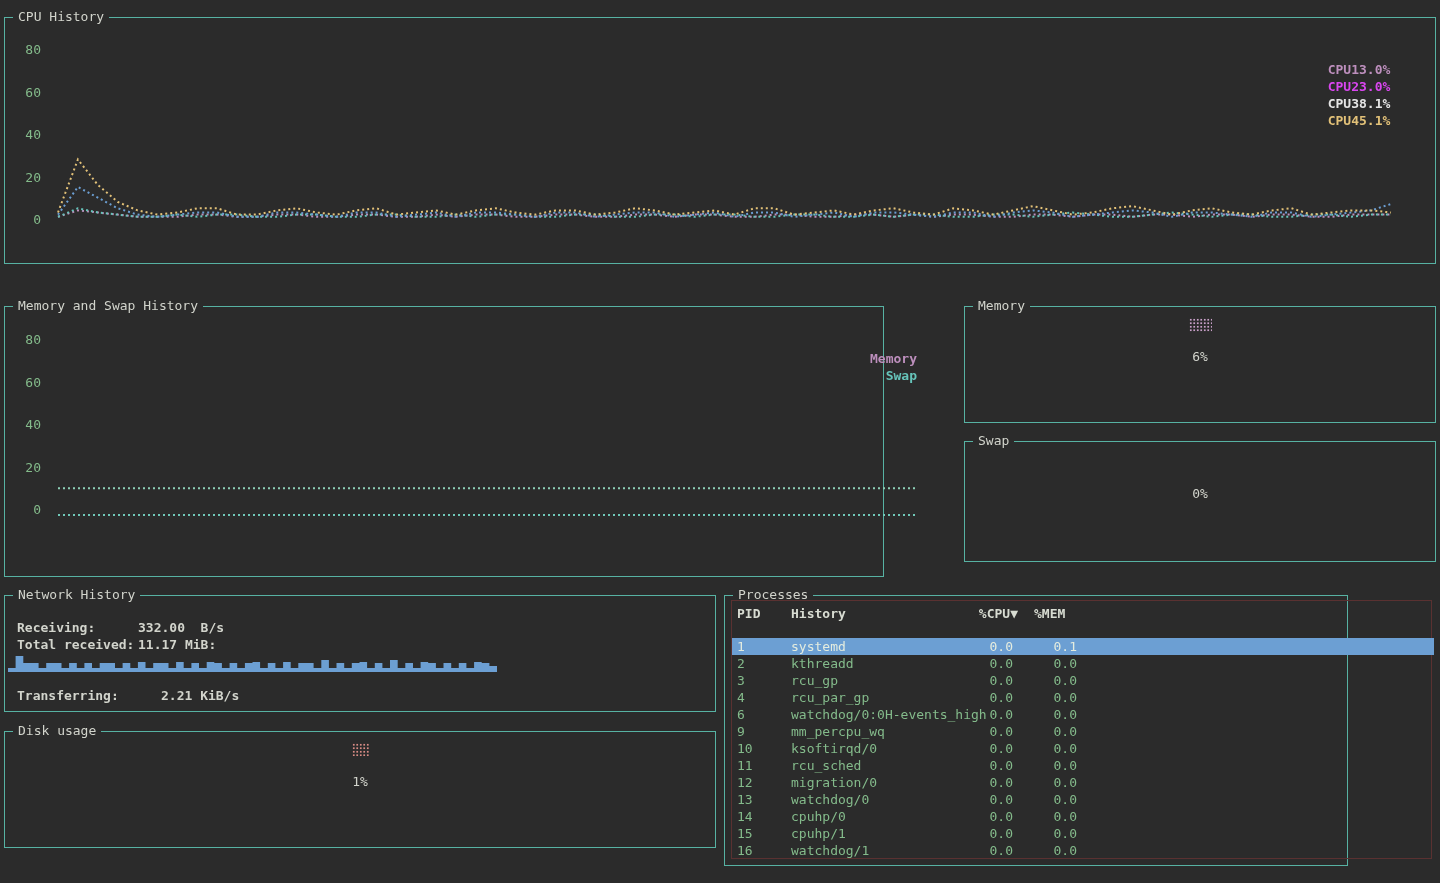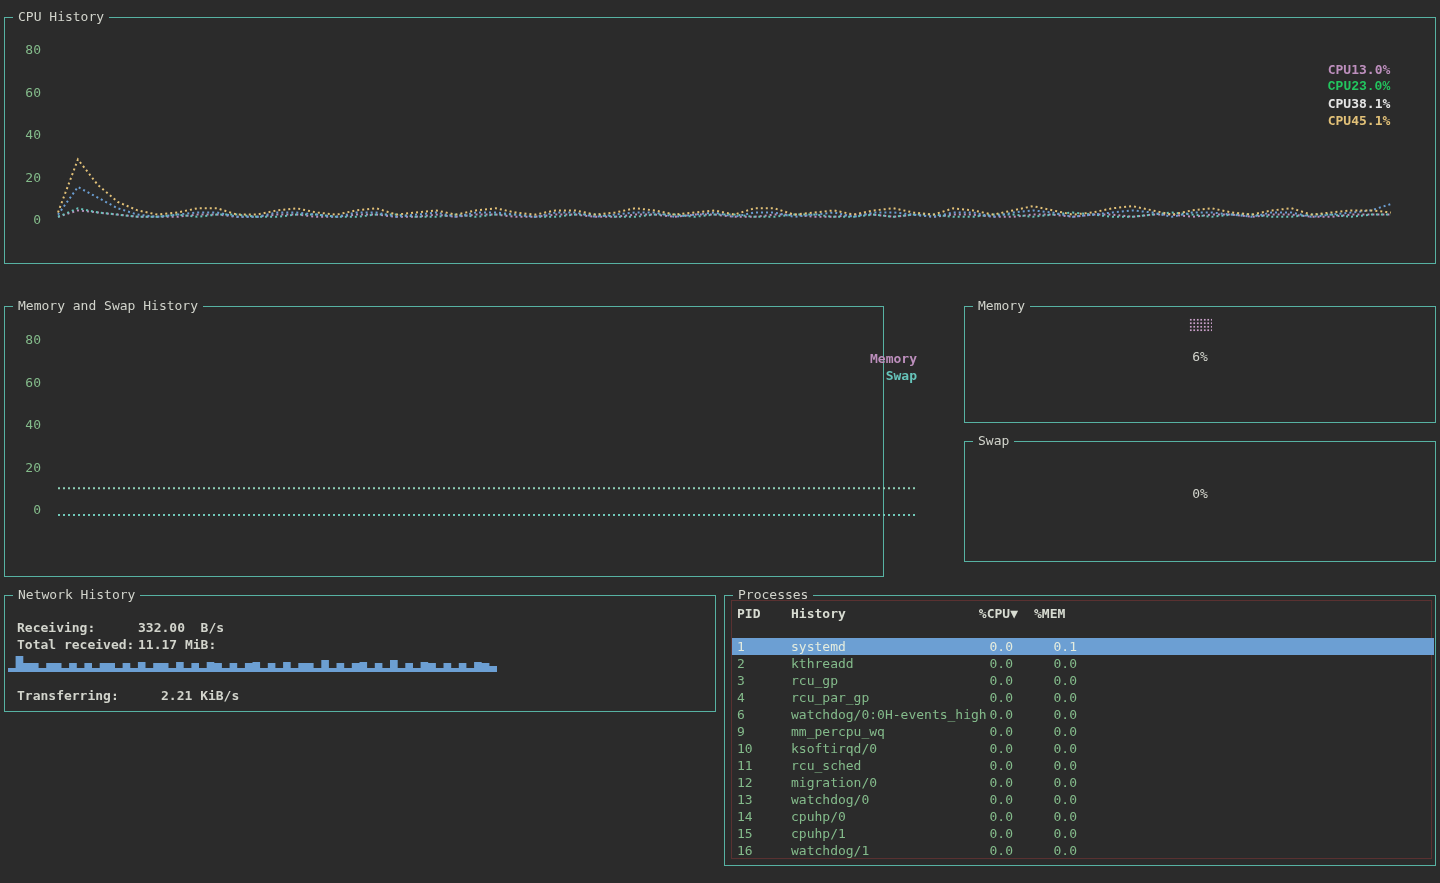--- a/index.html
+++ b/index.html
@@ -7,21 +7,21 @@
           font-family:"DejaVu Sans Mono","Liberation Mono",monospace;font-size:13px;}
   .panel{position:absolute;border:1px solid var(--border);box-sizing:border-box;}
   .panel-title{position:absolute;top:-9px;left:8px;background:var(--bg);padding:0 5px;
                color:var(--fg);font-size:13px;line-height:16px;white-space:pre;}
   .cpu-panel{left:4px;top:17px;width:1432px;height:247px;}
   .memswap-panel{left:4px;top:306px;width:880px;height:271px;}
   .memory-panel{left:964px;top:306px;width:472px;height:117px;}
   .swap-panel{left:964px;top:441px;width:472px;height:121px;}
   .network-panel{left:4px;top:595px;width:712px;height:117px;}
   .disk-panel{left:4px;top:731px;width:712px;height:117px;}
-  .processes-panel{left:724px;top:595px;width:712px;height:271px;}
+  .processes-panel{left:724px;top:595px;width:624px;height:271px;}
   .chart-svg{position:absolute;left:0;top:0;}
   .ytick{position:absolute;left:4px;width:32px;text-align:right;color:var(--green);
          font-size:13px;line-height:16px;}
   .legend{position:absolute;font-weight:bold;}
   .legend-row{display:flex;justify-content:center;width:90px;line-height:17px;}
   .ms-legend{position:absolute;left:772px;top:43px;width:140px;text-align:right;
              font-weight:bold;line-height:17px;}
   .ms-legend div{white-space:pre;}
   .dotgrid{position:absolute;background-image:radial-gradient(circle,var(--dotc) 1px,transparent 1.15px);
            background-size:3.5px 3.5px;}
@@ -63,21 +63,21 @@
         <div class="ytick" style="top: 151.5px;">20</div>
         <div class="ytick" style="top: 109px;">40</div>
         <div class="ytick" style="top: 66.5px;">60</div>
         <div class="ytick" style="top: 24px;">80</div>
       </div>
     <div id="cpu-legend" class="legend" style="left:1309px;top:43px;">
         <div class="legend-row" style="color: rgb(189, 143, 189);">
           <span>CPU1</span>
           <span>3.0%</span>
         </div>
-        <div class="legend-row" style="color: #22c55e; font-family: Liberation Mono, monospace;">
+        <div class="legend-row" style="color: #d946ef;">
           <span>CPU2</span>
           <span>3.0%</span>
         </div>
         <div class="legend-row" style="color: #e5e5e5;">
           <span>CPU3</span>
           <span>8.1%</span>
         </div>
         <div class="legend-row" style="color: rgb(226, 193, 120);">
           <span>CPU4</span>
           <span>5.1%</span>
@@ -121,20 +121,25 @@
     <div class="net-val" style="left:133px;top:24px;">332.00  B/s</div>
     <div class="net-line" style="top:41px;">Total received:</div>
     <div class="net-val" style="left:133px;top:41px;">11.17 MiB:</div>
     <svg id="net-chart" class="chart-svg" width="710" height="115" viewBox="0 0 710 115">
         <path d="M3,76 L3.0,72 L10.6,72 L10.6,60 L18.3,60 L18.3,67 L25.9,67 L25.9,67 L33.6,67 L33.6,72 L41.2,72 L41.2,67 L48.8,67 L48.8,67 L56.5,67 L56.5,72 L64.1,72 L64.1,67 L71.8,67 L71.8,72 L79.4,72 L79.4,67 L87.0,67 L87.0,72 L94.7,72 L94.7,67 L102.3,67 L102.3,67 L110.0,67 L110.0,72 L117.6,72 L117.6,67 L125.3,67 L125.3,72 L132.9,72 L132.9,66 L140.5,66 L140.5,72 L148.2,72 L148.2,67 L155.8,67 L155.8,67 L163.5,67 L163.5,72 L171.1,72 L171.1,66 L178.7,66 L178.7,72 L186.4,72 L186.4,67 L194.0,67 L194.0,72 L201.7,72 L201.7,66 L209.3,66 L209.3,67 L216.9,67 L216.9,72 L224.6,72 L224.6,67 L232.2,67 L232.2,72 L239.9,72 L239.9,67 L247.5,67 L247.5,66 L255.1,66 L255.1,72 L262.8,72 L262.8,67 L270.4,67 L270.4,72 L278.1,72 L278.1,66 L285.7,66 L285.7,72 L293.3,72 L293.3,67 L301.0,67 L301.0,67 L308.6,67 L308.6,72 L316.3,72 L316.3,64 L323.9,64 L323.9,72 L331.5,72 L331.5,67 L339.2,67 L339.2,72 L346.8,72 L346.8,67 L354.5,67 L354.5,66 L362.1,66 L362.1,72 L369.8,72 L369.8,67 L377.4,67 L377.4,72 L385.0,72 L385.0,64 L392.7,64 L392.7,72 L400.3,72 L400.3,67 L408.0,67 L408.0,72 L415.6,72 L415.6,66 L423.2,66 L423.2,67 L430.9,67 L430.9,72 L438.5,72 L438.5,67 L446.2,67 L446.2,72 L453.8,72 L453.8,67 L461.4,67 L461.4,72 L469.1,72 L469.1,66 L476.7,66 L476.7,67 L484.4,67 L484.4,70 L492.0,70 L492,76 Z" fill="#6c9fd3"></path>
       </svg>
     <div class="net-line" style="top:92px;">Transferring:</div>
     <div class="net-val" style="left:156px;top:92px;">2.21 KiB/s</div>
   </section>
 
+  <section class="panel disk-panel">
+    <span class="panel-title">Disk usage</span>
+    <div class="dotgrid" style="--dotc:var(--red_dots);left:347px;top:11px;width:17px;height:13px;"></div>
+    <div class="pct-label" style="top:42px;">1%</div>
+  </section>
 
   <section class="panel processes-panel">
     <span class="panel-title">Processes</span>
     <div class="proc-inner"></div>
     <div class="proc-header">
       <span class="h-pid">PID</span>
       <span class="h-cmd">History</span>
       <span class="h-cpu">%CPU▼</span>
       <span class="h-mem">%MEM</span>
     </div>

